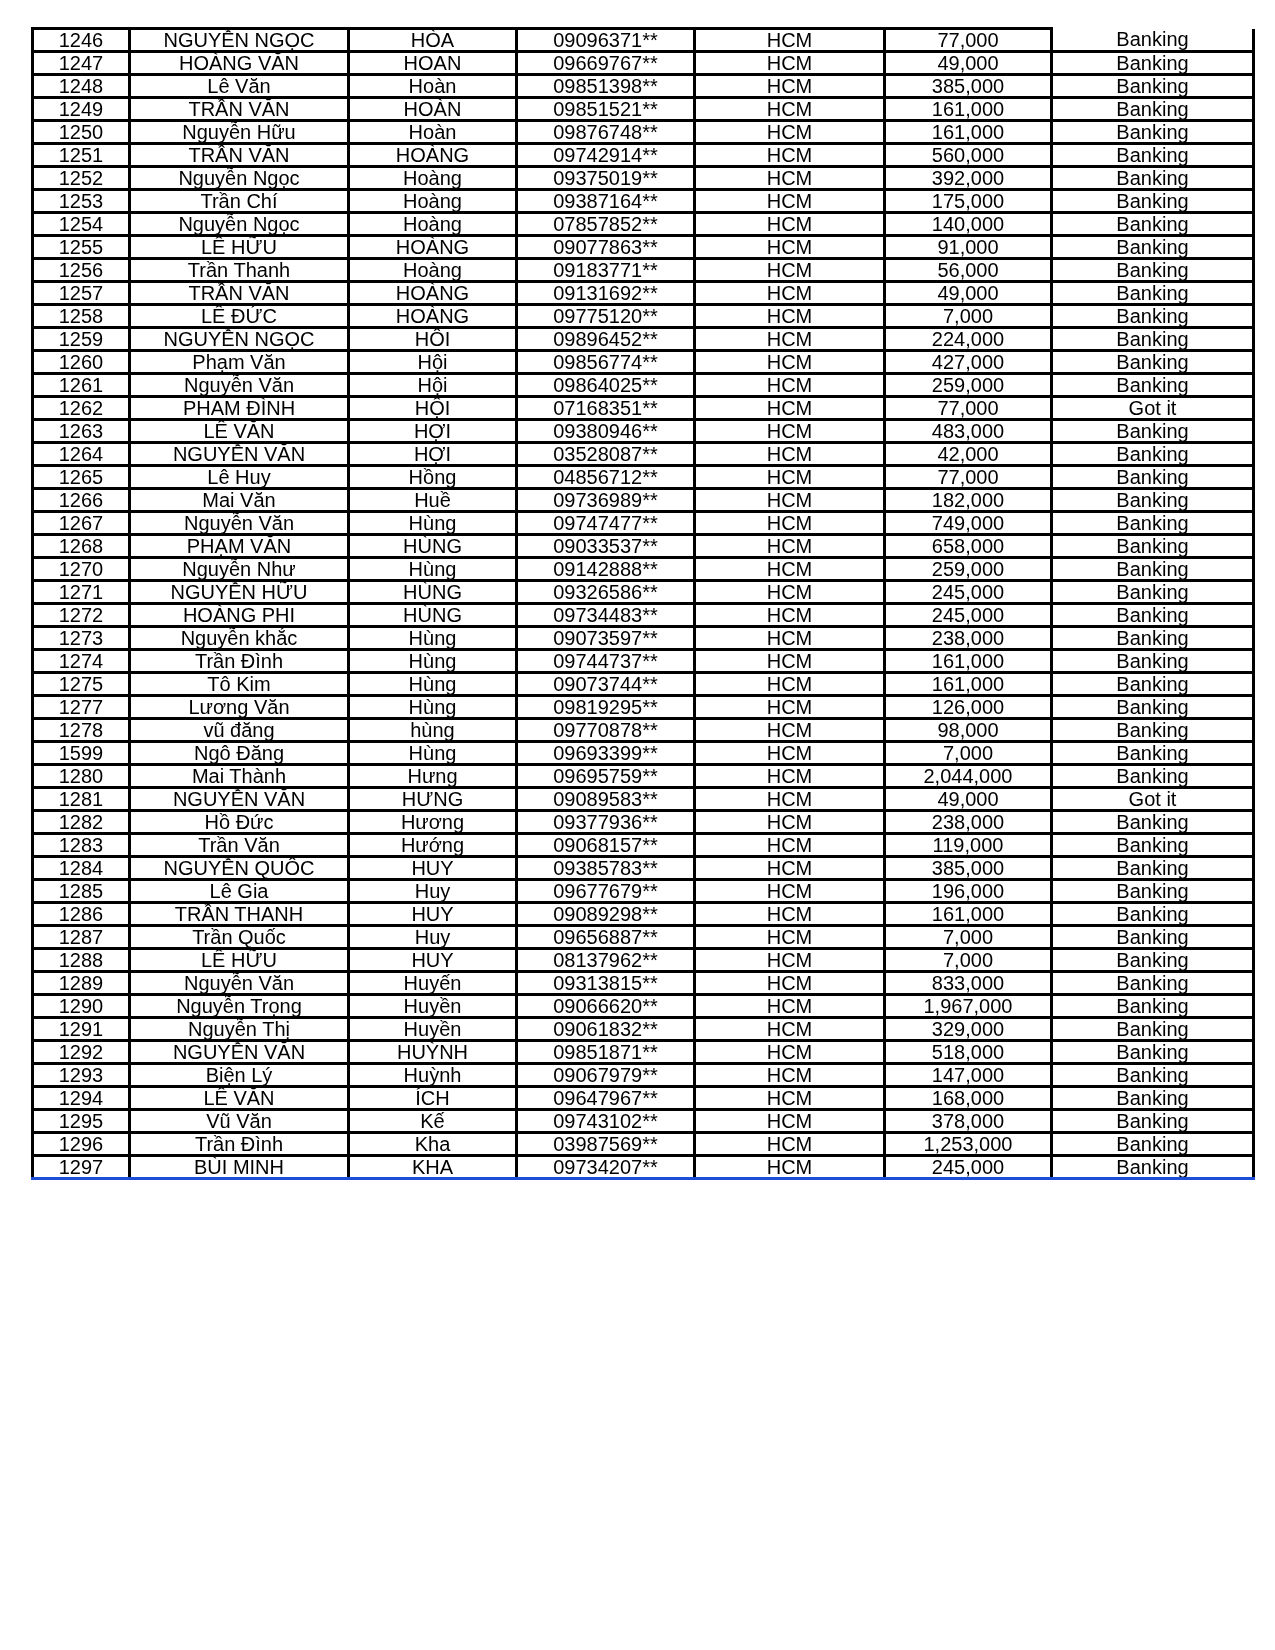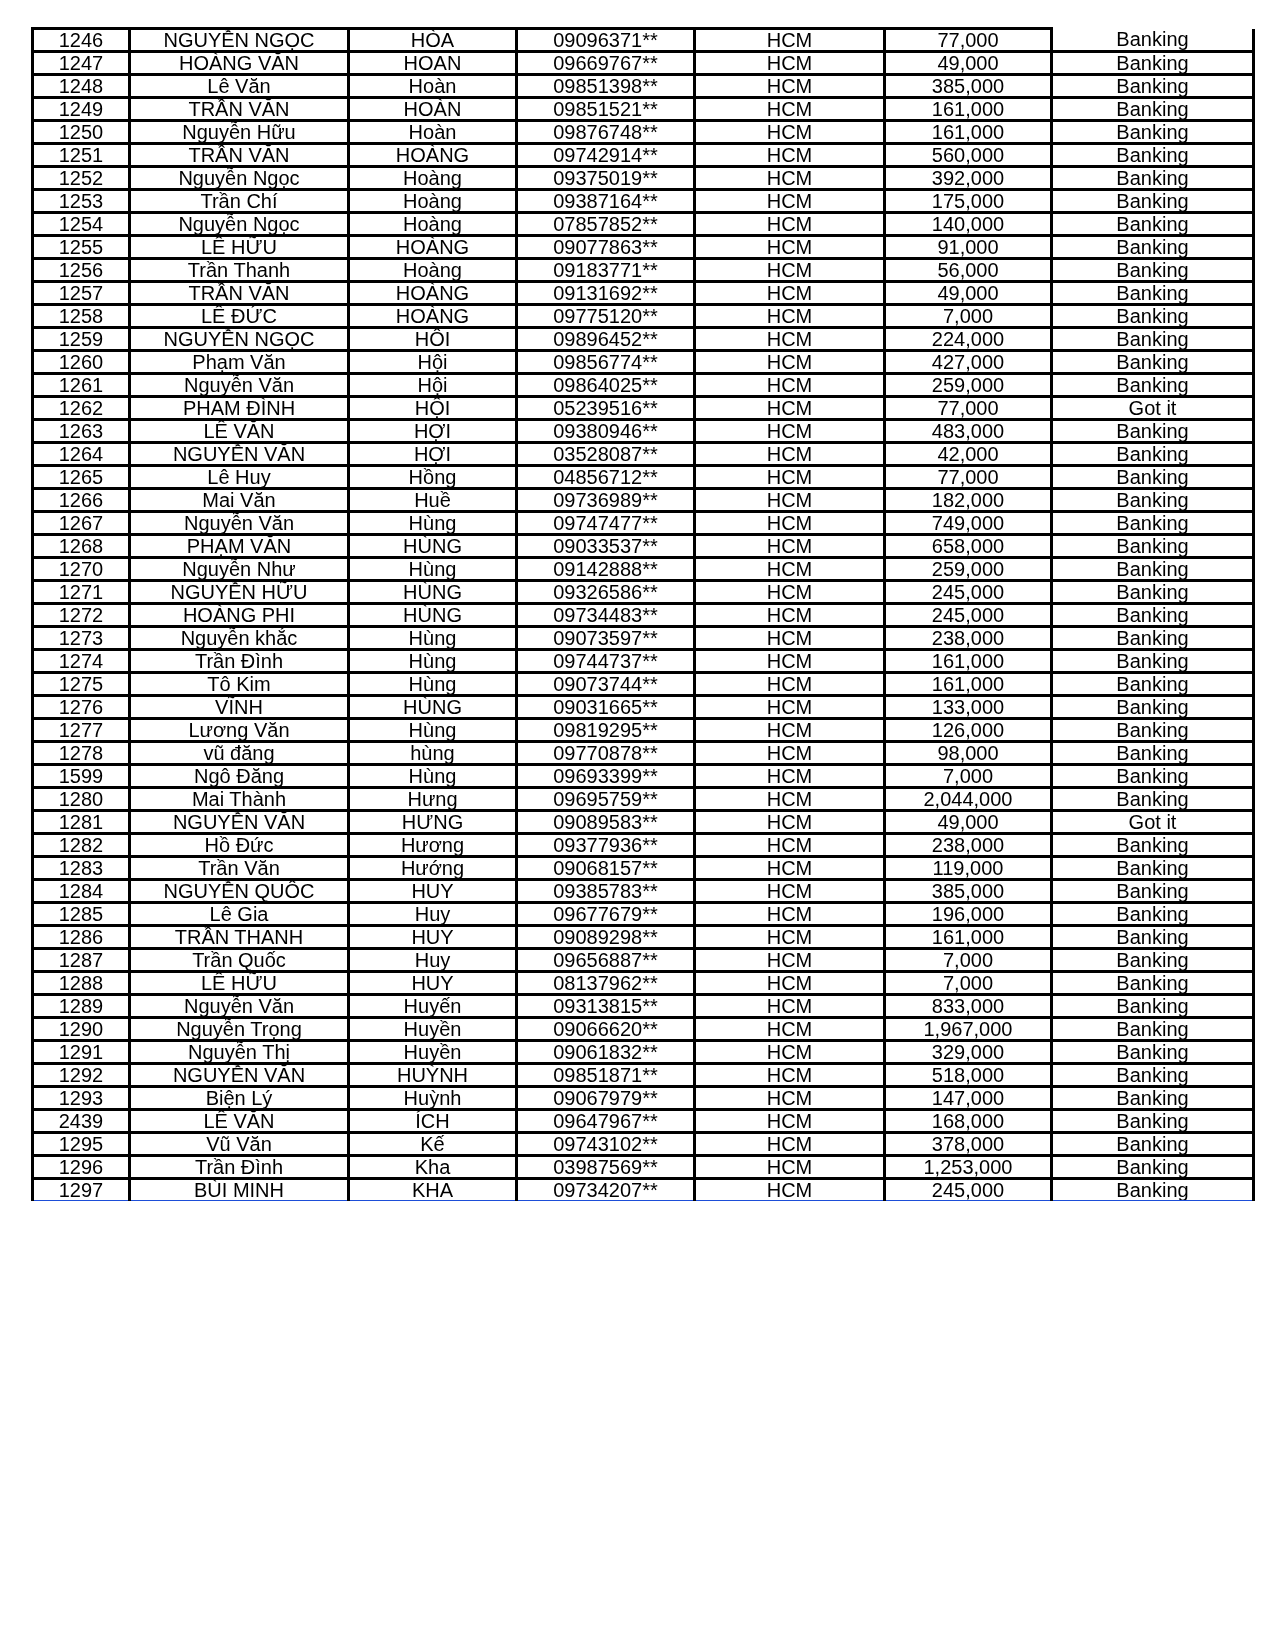--- a/index.html
+++ b/index.html
@@ -49,21 +49,21 @@
     border-top: 2px solid #000000;
     border-bottom: 2px solid #000000;
     border-left: 3px solid #000000;
     border-right: 1px solid #000000;
   }
   tr:first-child td.col-status {
     border-top: none;
   }
   tr:last-child td.col-status,
   tr:last-child td {
-    border-bottom: 1px solid #1d4ed8;
+    border-bottom: 3px solid #1d4ed8;
   }
 </style>
 </head>
 <body>
 
 <div class="page">
   <table class="data-table">
     <colgroup>
         <col style="width: 97px;">
         <col style="width: 219px;">
@@ -215,21 +215,21 @@
           <td class="col-last_name">Hội</td>
           <td class="col-phone">09864025**</td>
           <td class="col-city">HCM</td>
           <td class="col-amount">259,000</td>
           <td class="col-status">Banking</td>
         </tr>
         <tr>
           <td class="col-id">1262</td>
           <td class="col-first_name">PHAM ĐÌNH</td>
           <td class="col-last_name">HỘI</td>
-          <td class="col-phone">05239516**</td>
+          <td class="col-phone">07168351**</td>
           <td class="col-city">HCM</td>
           <td class="col-amount">77,000</td>
           <td class="col-status">Got it</td>
         </tr>
         <tr>
           <td class="col-id">1263</td>
           <td class="col-first_name">LÊ VĂN</td>
           <td class="col-last_name">HỢI</td>
           <td class="col-phone">09380946**</td>
           <td class="col-city">HCM</td>
@@ -329,29 +329,20 @@
         <tr>
           <td class="col-id">1275</td>
           <td class="col-first_name">Tô Kim</td>
           <td class="col-last_name">Hùng</td>
           <td class="col-phone">09073744**</td>
           <td class="col-city">HCM</td>
           <td class="col-amount">161,000</td>
           <td class="col-status">Banking</td>
         </tr>
         <tr>
-          <td class="col-id">1276</td>
-          <td class="col-first_name">VĨNH</td>
-          <td class="col-last_name">HÙNG</td>
-          <td class="col-phone">09031665**</td>
-          <td class="col-city">HCM</td>
-          <td class="col-amount">133,000</td>
-          <td class="col-status">Banking</td>
-        </tr>
-        <tr>
           <td class="col-id">1277</td>
           <td class="col-first_name">Lương Văn</td>
           <td class="col-last_name">Hùng</td>
           <td class="col-phone">09819295**</td>
           <td class="col-city">HCM</td>
           <td class="col-amount">126,000</td>
           <td class="col-status">Banking</td>
         </tr>
         <tr>
           <td class="col-id">1278</td>
@@ -491,21 +482,21 @@
         <tr>
           <td class="col-id">1293</td>
           <td class="col-first_name">Biện Lý</td>
           <td class="col-last_name">Huỳnh</td>
           <td class="col-phone">09067979**</td>
           <td class="col-city">HCM</td>
           <td class="col-amount">147,000</td>
           <td class="col-status">Banking</td>
         </tr>
         <tr>
-          <td class="col-id">2439</td>
+          <td class="col-id">1294</td>
           <td class="col-first_name">LÊ VĂN</td>
           <td class="col-last_name">ÍCH</td>
           <td class="col-phone">09647967**</td>
           <td class="col-city">HCM</td>
           <td class="col-amount">168,000</td>
           <td class="col-status">Banking</td>
         </tr>
         <tr>
           <td class="col-id">1295</td>
           <td class="col-first_name">Vũ Văn</td>

